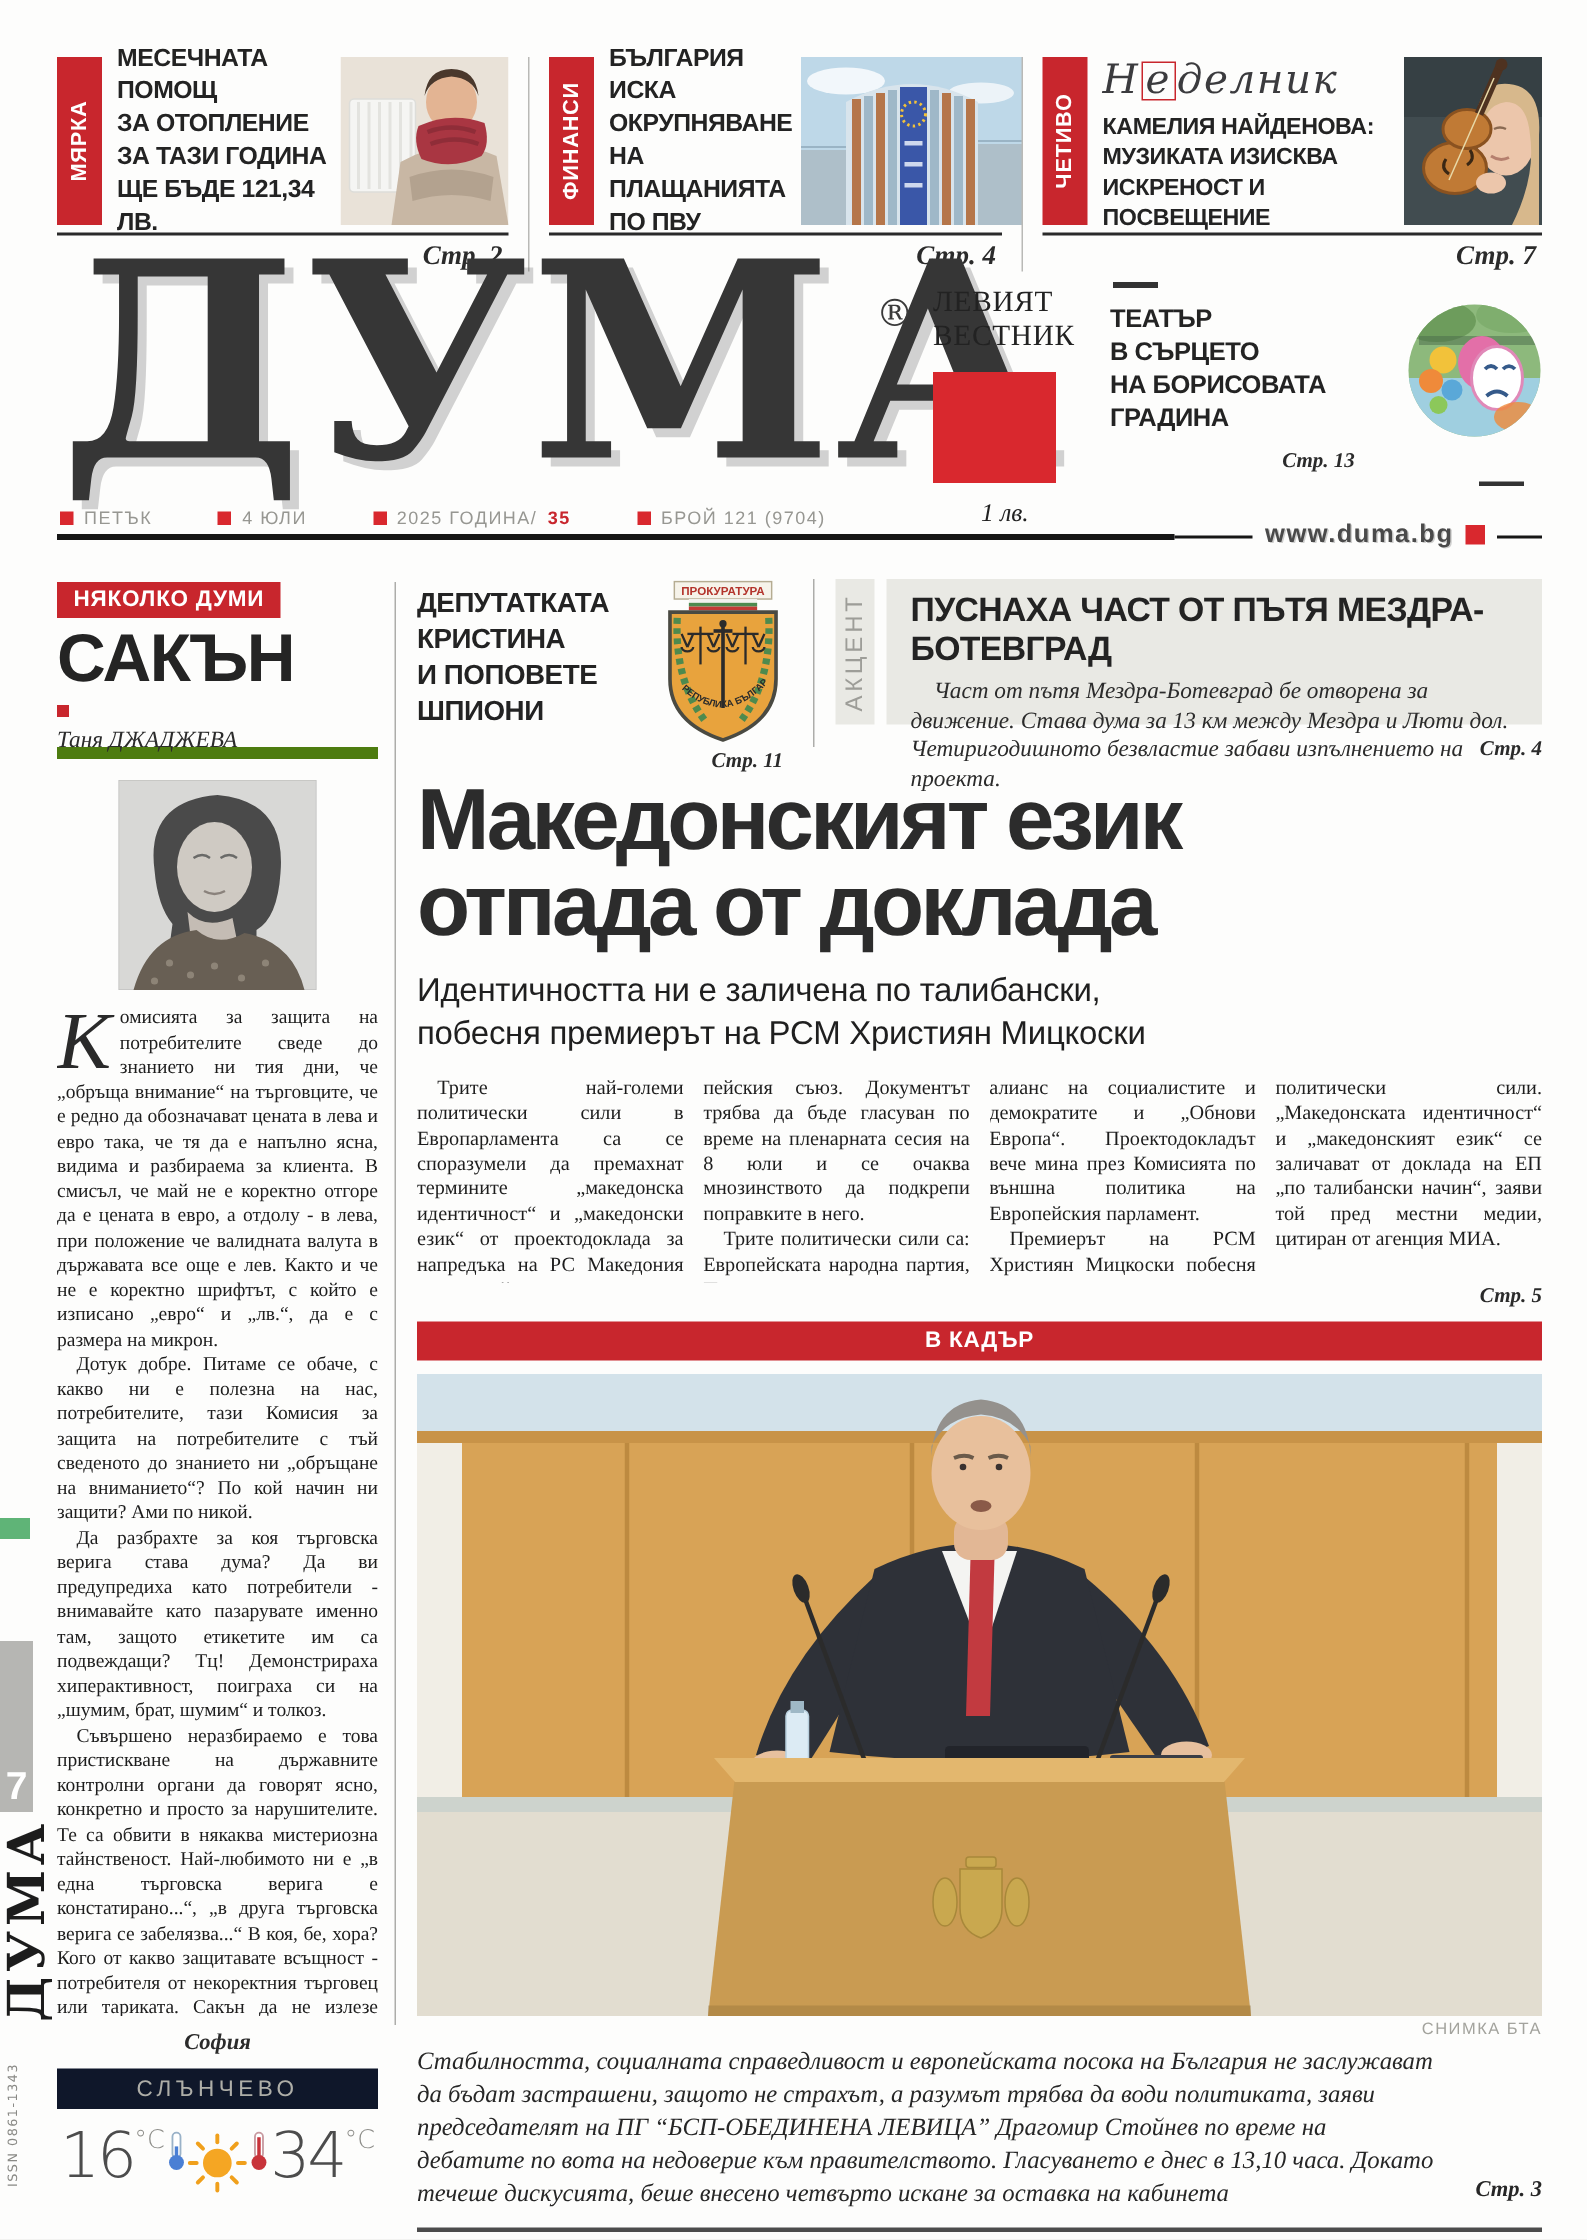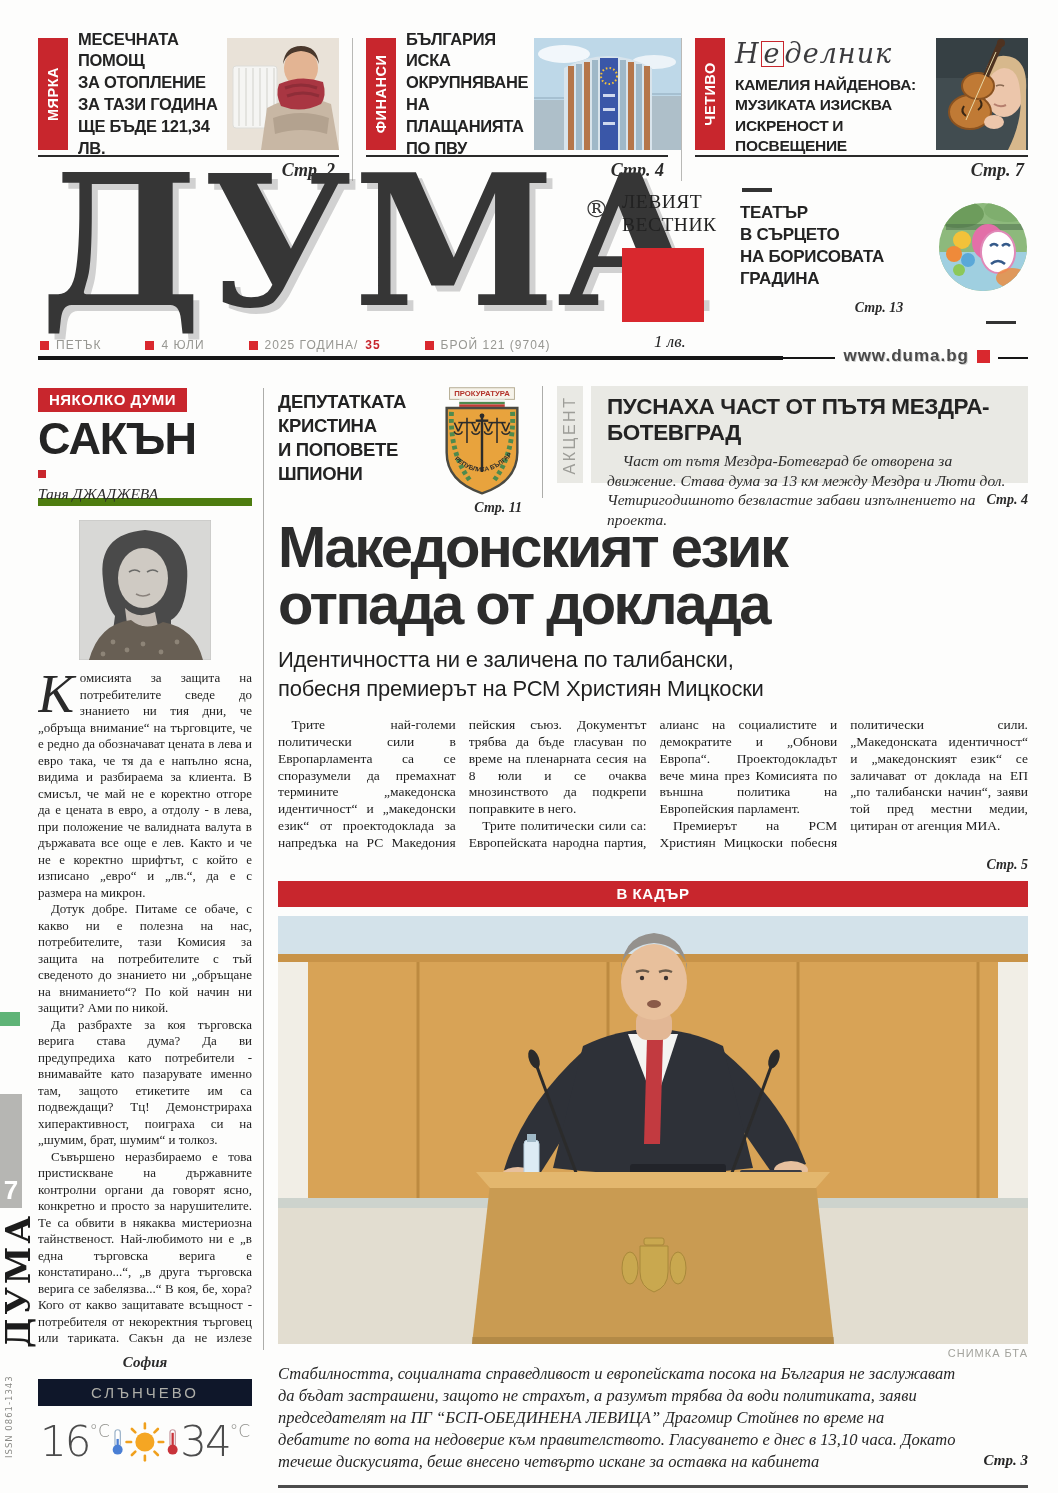--- a/index.html
+++ b/index.html
@@ -93,21 +93,21 @@
   .acc-page{text-align:right;font-style:italic;font-weight:bold;font-size:14px;margin-top:9px;}
 
   
   .leftcol{position:absolute;left:38px;top:518px;width:214px;height:950px;display:flex;flex-direction:column;}
   .portrait{display:block;margin:2px auto 10px;}
   .op-article{flex:1;overflow:hidden;font-size:13px;line-height:1.27;text-align:justify;color:#1d1d1d;}
   .op-article::first-letter{float:left;font-size:54px;line-height:42px;padding:3px 6px 0 0;font-style:italic;color:#2a2a2a;}
   .op-city{text-align:center;font-weight:bold;font-style:italic;font-size:15px;margin-top:10px;}
   .wx-banner{margin-top:8px;background:#0f172a;color:#aeaea8;text-align:center;font-family:"Liberation Sans",sans-serif;
              font-size:15px;letter-spacing:3px;padding:5px 0;}
-  .wx-row{display:flex;align-items:center;justify-content:space-between;margin-top:10px;padding:0 2px;}
+  .wx-row{display:flex;align-items:flex-start;justify-content:space-between;margin-top:10px;padding:0 2px;}
   .wx-temp{font-family:"DejaVu Sans",sans-serif;font-weight:200;font-size:42px;color:#4c4c4c;letter-spacing:-2px;line-height:1;}
   .wx-temp sup{font-size:17px;color:#8f8f8b;position:relative;top:-4px;letter-spacing:0;}
 
   
   .lead{position:absolute;left:278px;top:518px;width:750px;}
   .lead-h1{font-family:"Liberation Sans",sans-serif;font-weight:bold;font-size:58px;line-height:.99;
            letter-spacing:-2.5px;color:#2c2c2c;}
   .lead-sub{font-family:"Liberation Sans",sans-serif;font-size:22px;line-height:1.32;color:#1f1f1f;margin-top:12px;letter-spacing:-.2px;}
   .lead-cols{display:flex;gap:13px;margin-top:14px;}
   .lead-col{width:178px;height:138px;overflow:hidden;font-size:13.5px;line-height:1.25;text-align:justify;color:#1d1d1d;}

